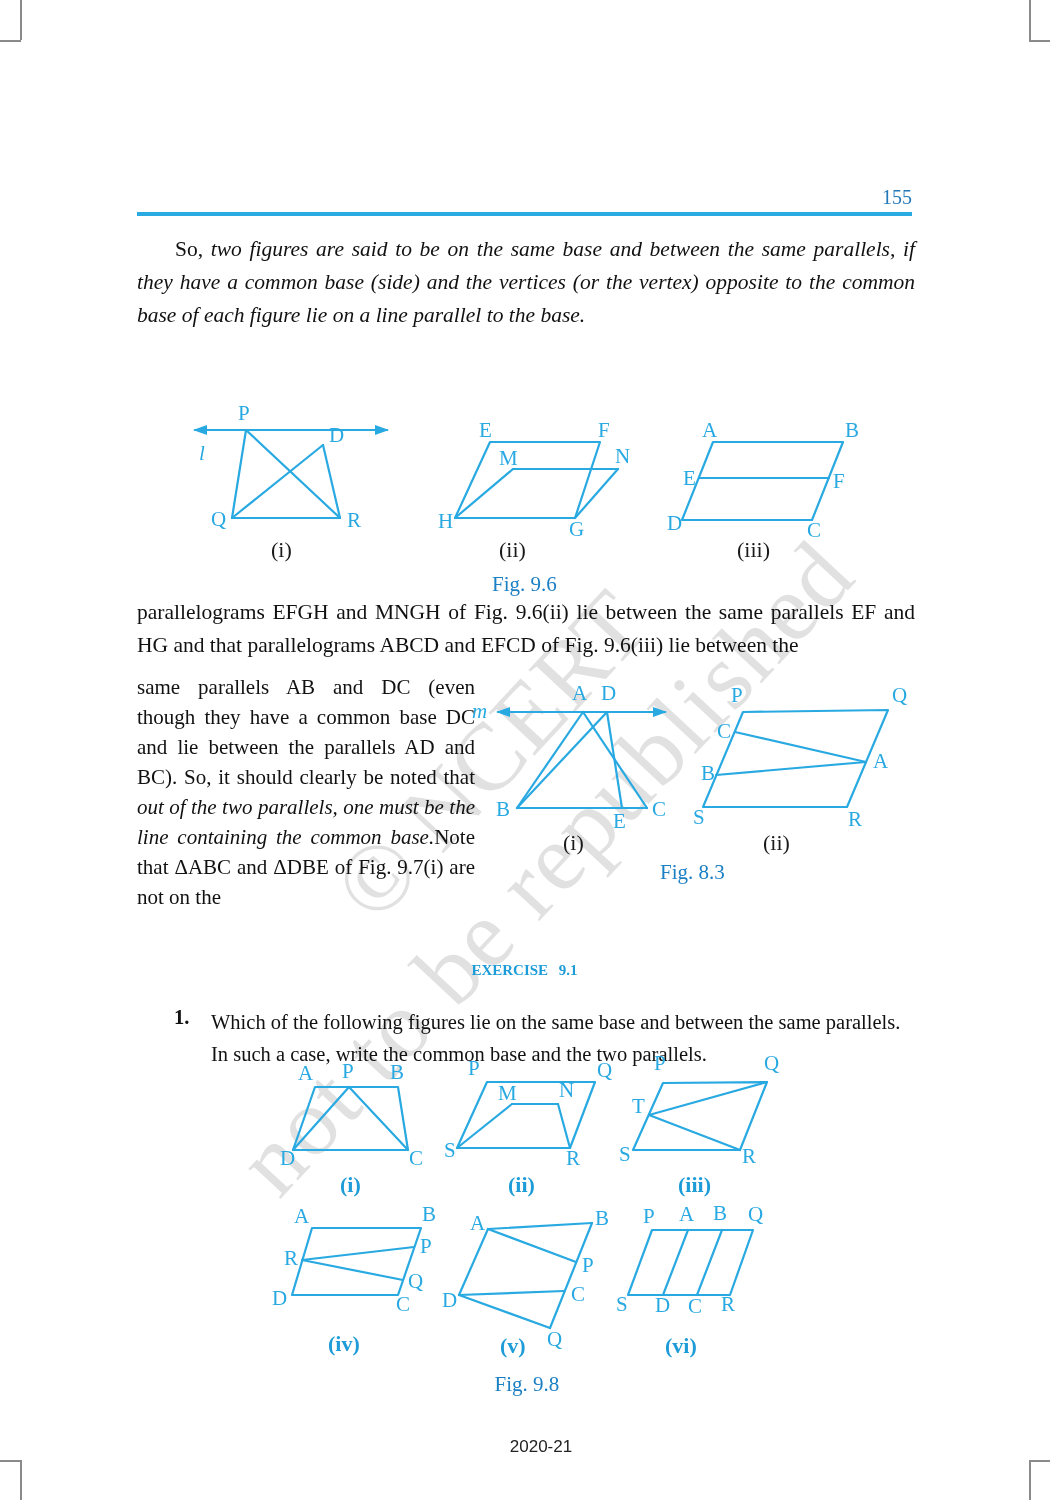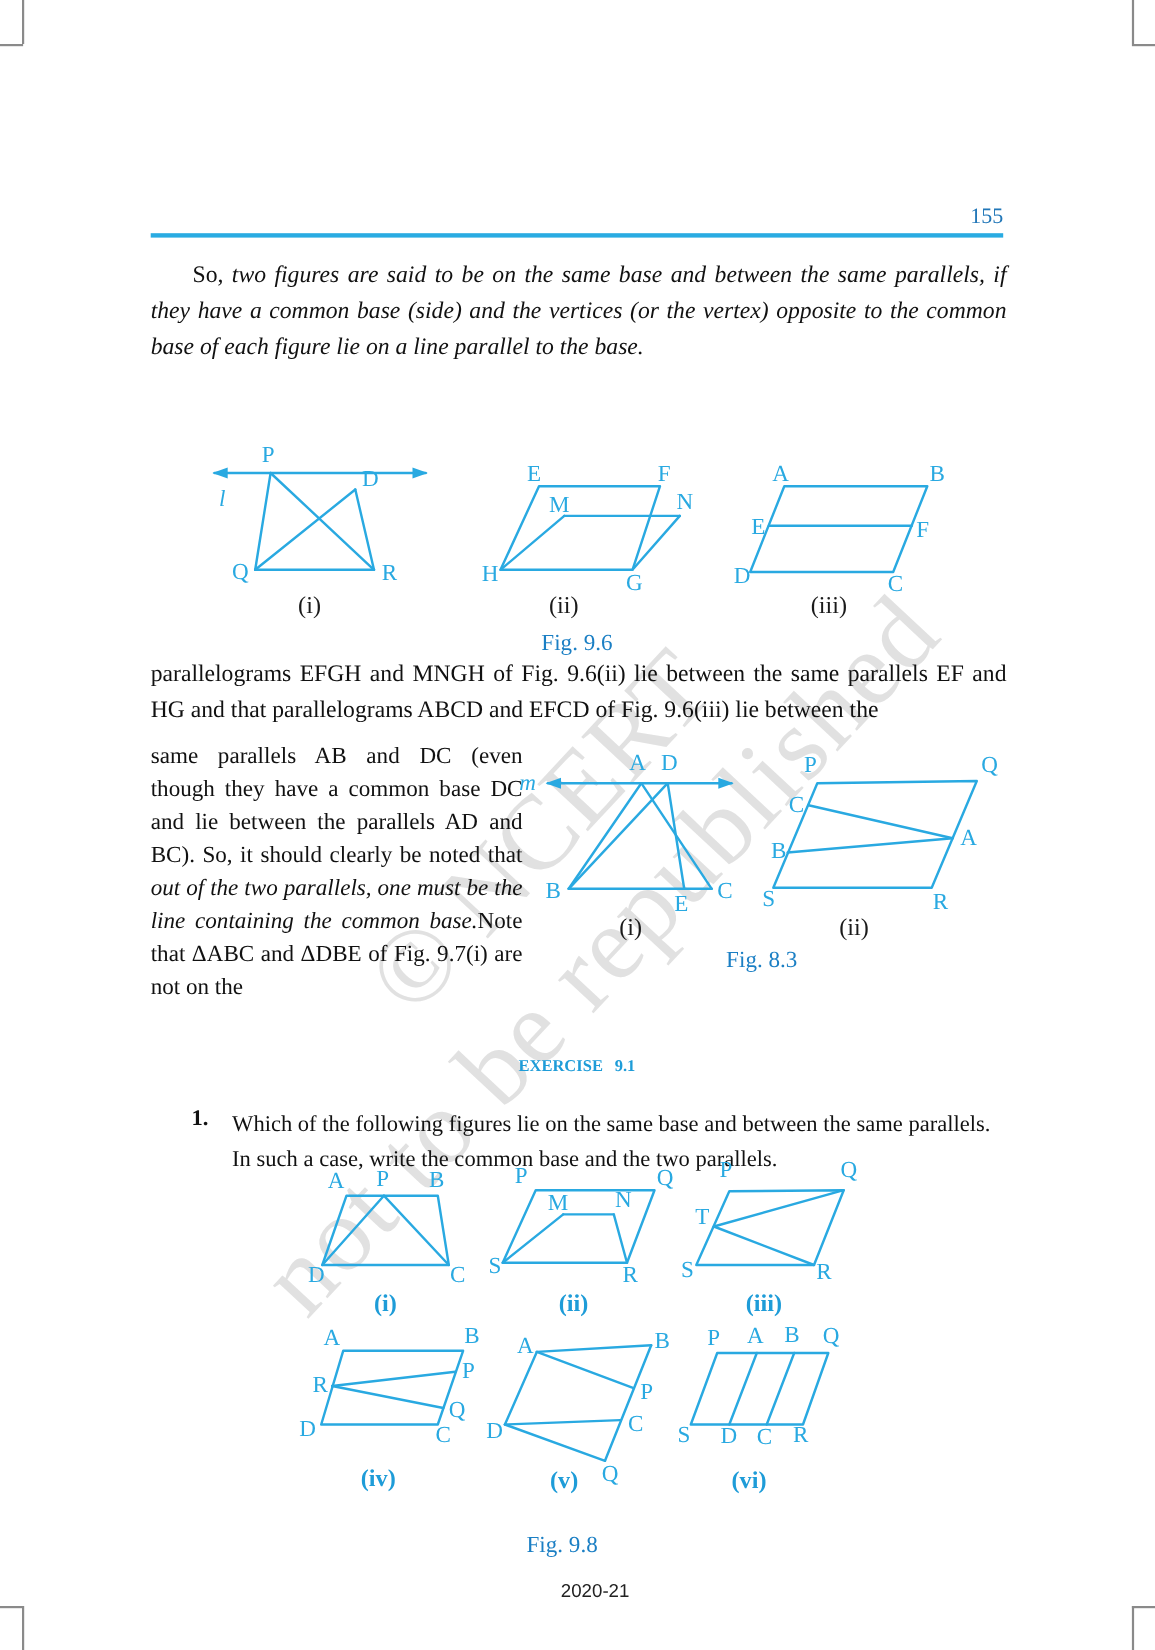--- a/index.html
+++ b/index.html
@@ -37,21 +37,21 @@
   .figsvg line,.figsvg polyline,.figsvg polygon{stroke:#29a9e1;stroke-width:2.2;fill:none;
         stroke-linecap:round;stroke-linejoin:round;}
   .figsvg .ah{fill:#29a9e1;stroke:none;}
   .figsvg text{fill:#29a9e1;font-family:"Liberation Serif",serif;font-size:21px;}
   .figsvg text.ital{font-style:italic;}
   .figsvg text.sub{fill:#1a1a1a;font-size:22px;}
   .figsvg text.subblue{fill:#1e9cd8;font-size:22px;font-weight:600;}
   .figcap{position:absolute;text-align:center;font-size:21px;font-weight:normal;color:#1b7fc4;z-index:1;}
   .cap96{left:137px;top:572px;width:775px;}
   .cap97{left:560px;top:860px;width:265px;}
-  .cap98{left:121px;top:1372px;width:780px;margin-top:20px;}
+  .cap98{left:137px;top:1372px;width:780px;}
   .footer{position:absolute;left:0;top:1437px;width:1050px;text-align:center;
           font-family:"Liberation Sans",sans-serif;font-size:17px;color:#222;z-index:1;padding-left:16px;}
 </style>
 </head>
 <body>
 
 <div class="page">
 
   <div class="crop" style="left:20px;top:0;width:1.5px;height:40px"></div>
   <div class="crop" style="left:0;top:40px;width:21px;height:1.5px"></div>

